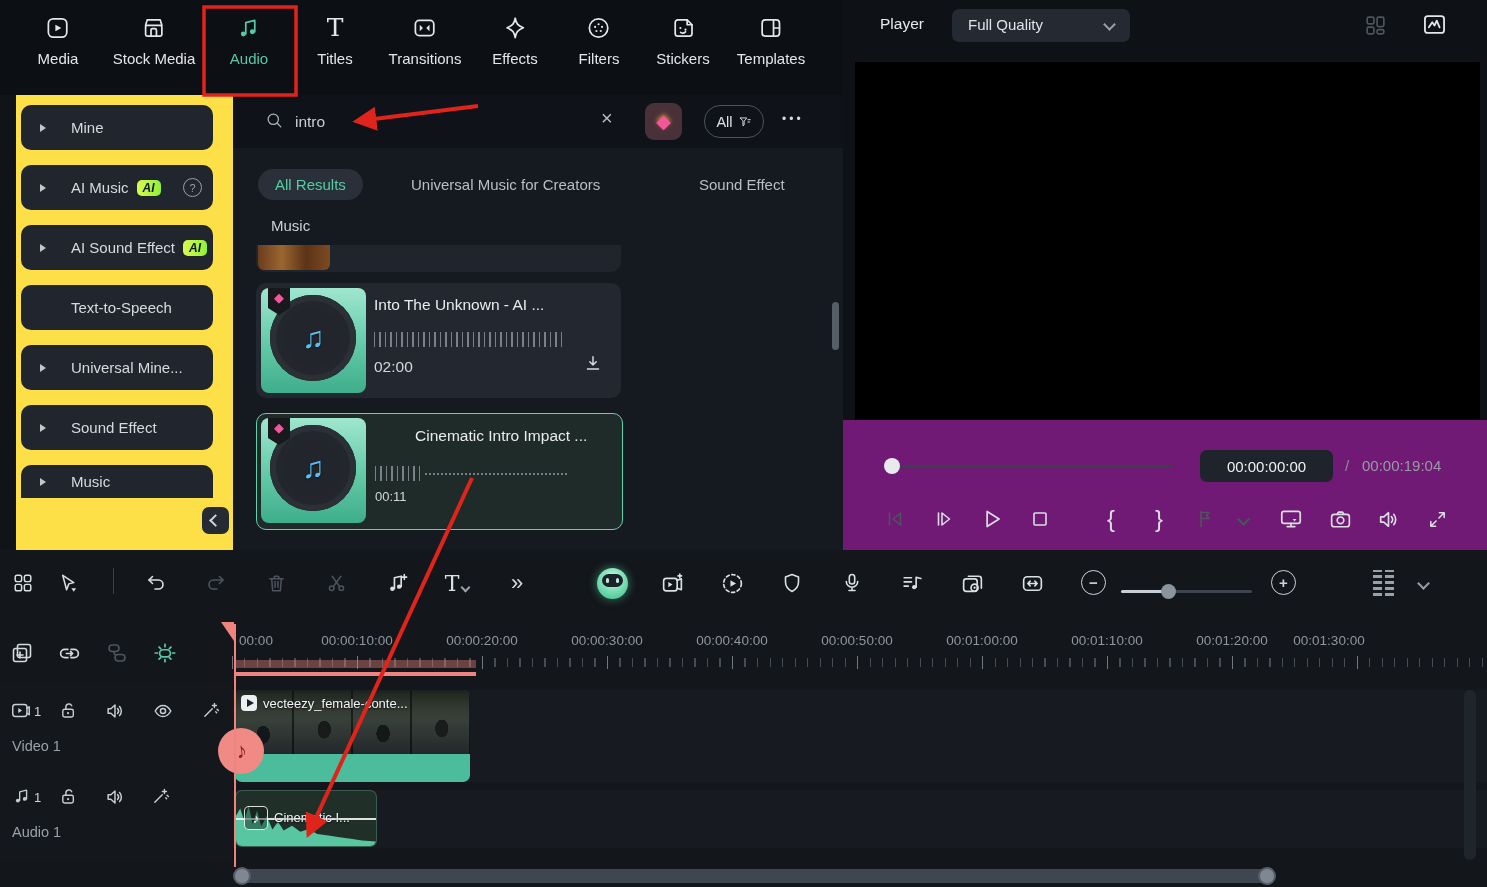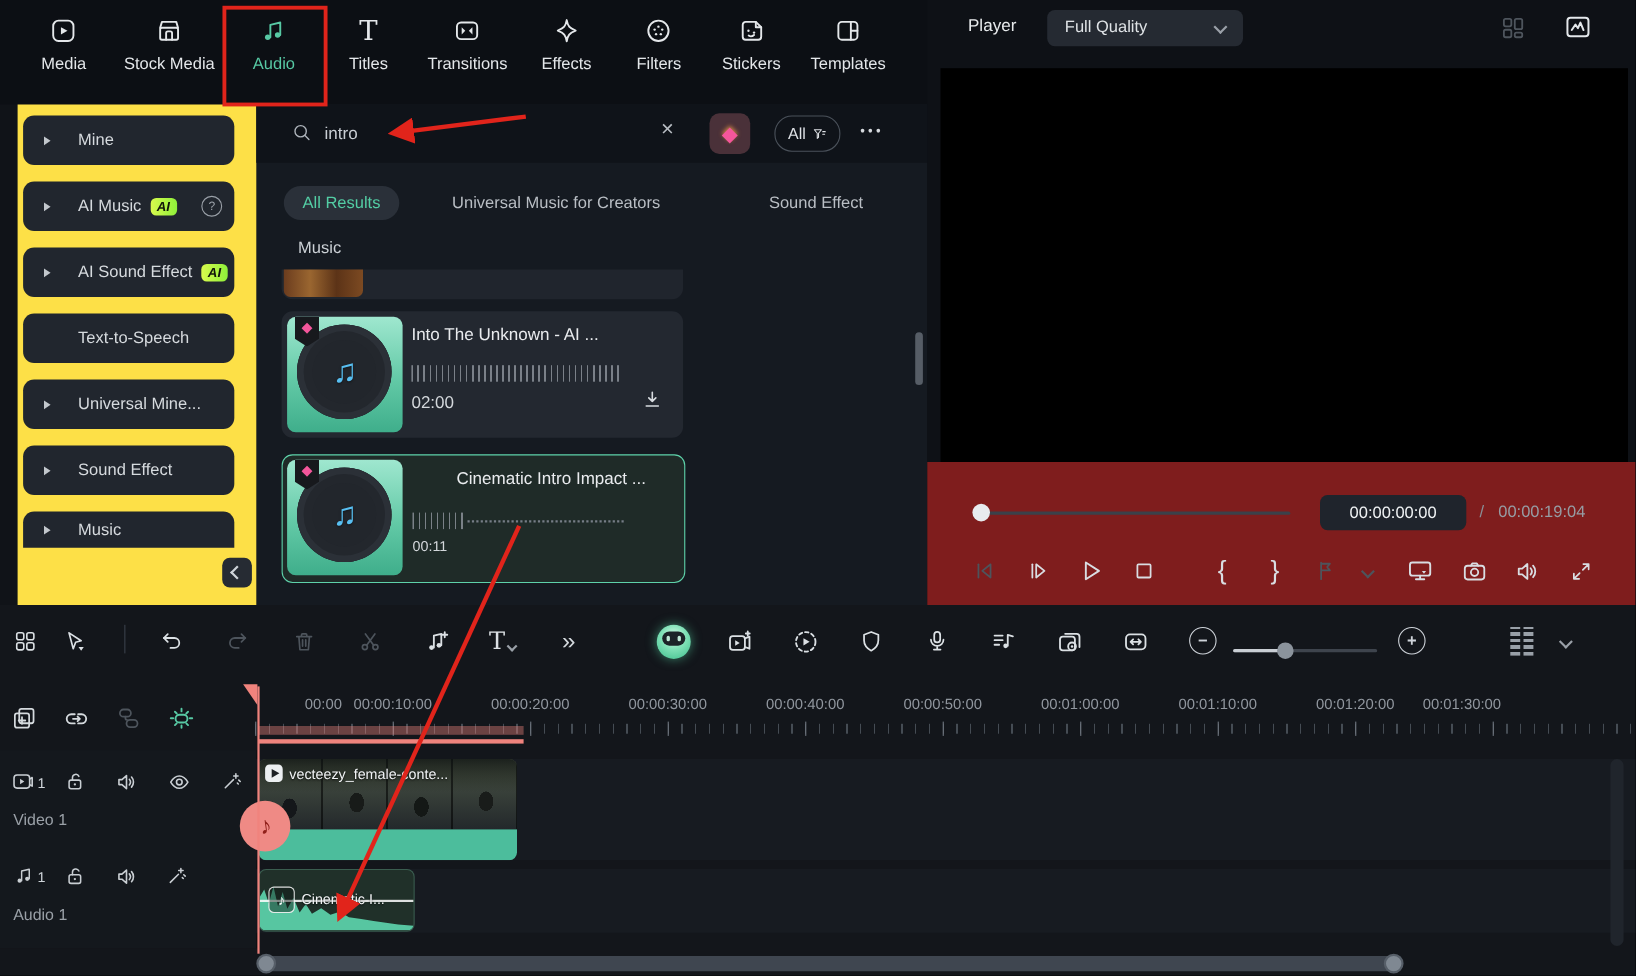--- a/index.html
+++ b/index.html
@@ -275,21 +275,21 @@
     </span>
     <span class="abs" style="left:578px;top:11px;color:#e4e8eb;">
       <svg class="ic" width="27" height="27" viewBox="0 0 24 24">
           <rect x="3.5" y="4.5" width="17" height="15" rx="2.5"></rect>
           <path d="M7 14.5 L10 10 L12 13 L14 8.5 L16.5 14.5"></path>
         </svg>
     </span>
 
     <div class="abs" style="left:12px;top:62px;width:625px;height:358px;background:#000;"></div>
 
-    <div class="abs" style="left:0;top:420px;width:644px;height:130px;background:#7f1d1d;">
+    <div class="abs" style="left:0;top:420px;width:644px;height:130px;background:#701a75;">
       <div class="abs" style="left:49px;top:45px;width:281px;height:3px;background:#3b414a;border-radius:2px;"></div>
       <div class="abs" style="left:41px;top:38px;width:16px;height:16px;border-radius:50%;background:#e8ebee;"></div>
       <div class="abs" style="left:357px;top:30px;width:133px;height:32px;background:#1f242c;border-radius:7px;display:flex;align-items:center;justify-content:center;font-size:15px;color:#eef1f3;">
         <span>00:00:00:00</span>
       </div>
       <span class="abs" style="left:502px;top:37px;color:#8a9097;font-size:15px;">/</span>
       <span class="abs" style="left:519px;top:37px;color:#969ca3;font-size:15px;">00:00:19:04</span>
     </div>
 
     <div class="transport dim" style="left:37px;">
@@ -508,21 +508,21 @@
     <div class="major-tick" style="left:232px;"></div>
       <div class="major-tick" style="left:357px;"></div>
       <div class="major-tick" style="left:482px;"></div>
       <div class="major-tick" style="left:607px;"></div>
       <div class="major-tick" style="left:732px;"></div>
       <div class="major-tick" style="left:857px;"></div>
       <div class="major-tick" style="left:982px;"></div>
       <div class="major-tick" style="left:1107px;"></div>
       <div class="major-tick" style="left:1232px;"></div>
       <div class="major-tick" style="left:1357px;"></div>
-    <span class="ruler-label" style="left:256px;margin-left:38px;">00:00</span>
+    <span class="ruler-label" style="left:256px;">00:00</span>
     <span class="ruler-label" style="left:357px;">00:00:10:00</span>
     <span class="ruler-label" style="left:482px;">00:00:20:00</span>
     <span class="ruler-label" style="left:607px;">00:00:30:00</span>
     <span class="ruler-label" style="left:732px;">00:00:40:00</span>
     <span class="ruler-label" style="left:857px;">00:00:50:00</span>
     <span class="ruler-label" style="left:982px;">00:01:00:00</span>
     <span class="ruler-label" style="left:1107px;">00:01:10:00</span>
     <span class="ruler-label" style="left:1232px;">00:01:20:00</span>
     <span class="ruler-label" style="left:1329px;">00:01:30:00</span>
     <div class="abs" style="left:235px;top:110px;width:241px;height:8px;background:rgba(240,132,126,.4);"></div>

